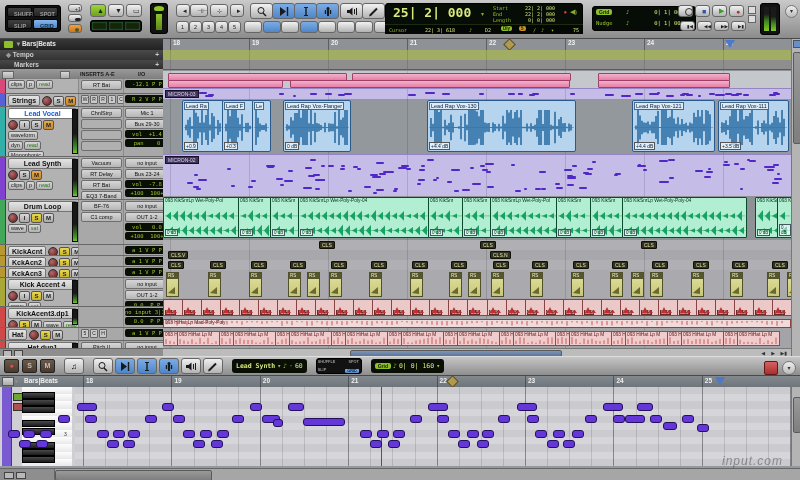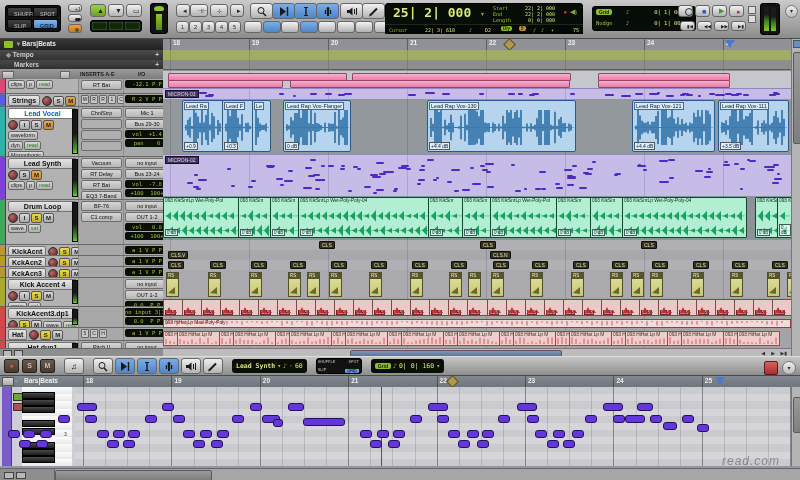--- a/index.html
+++ b/index.html
@@ -2040,14 +2040,14 @@
   </div>
 
   <div id="bottomscroll">
     <span style="position:absolute;left:0;top:0;width:54px;height:11px;background:#8e8e8e;border-right:1px solid #666;">
       <span style="position:absolute;left:4px;top:3px;width:8px;height:5px;border:1px solid #444;background:#b8b8b8;"></span>
       <span style="position:absolute;left:16px;top:3px;width:8px;height:5px;border:1px solid #444;background:#b8b8b8;"></span>
     </span>
     <span class="scrollthumb" style="left:55px;top:1px;width:155px;height:9px;"></span>
   </div>
 
-  <div id="watermark">read.com</div>
+  <div id="watermark">input.com</div>
 </div>
 
 </body></html>

